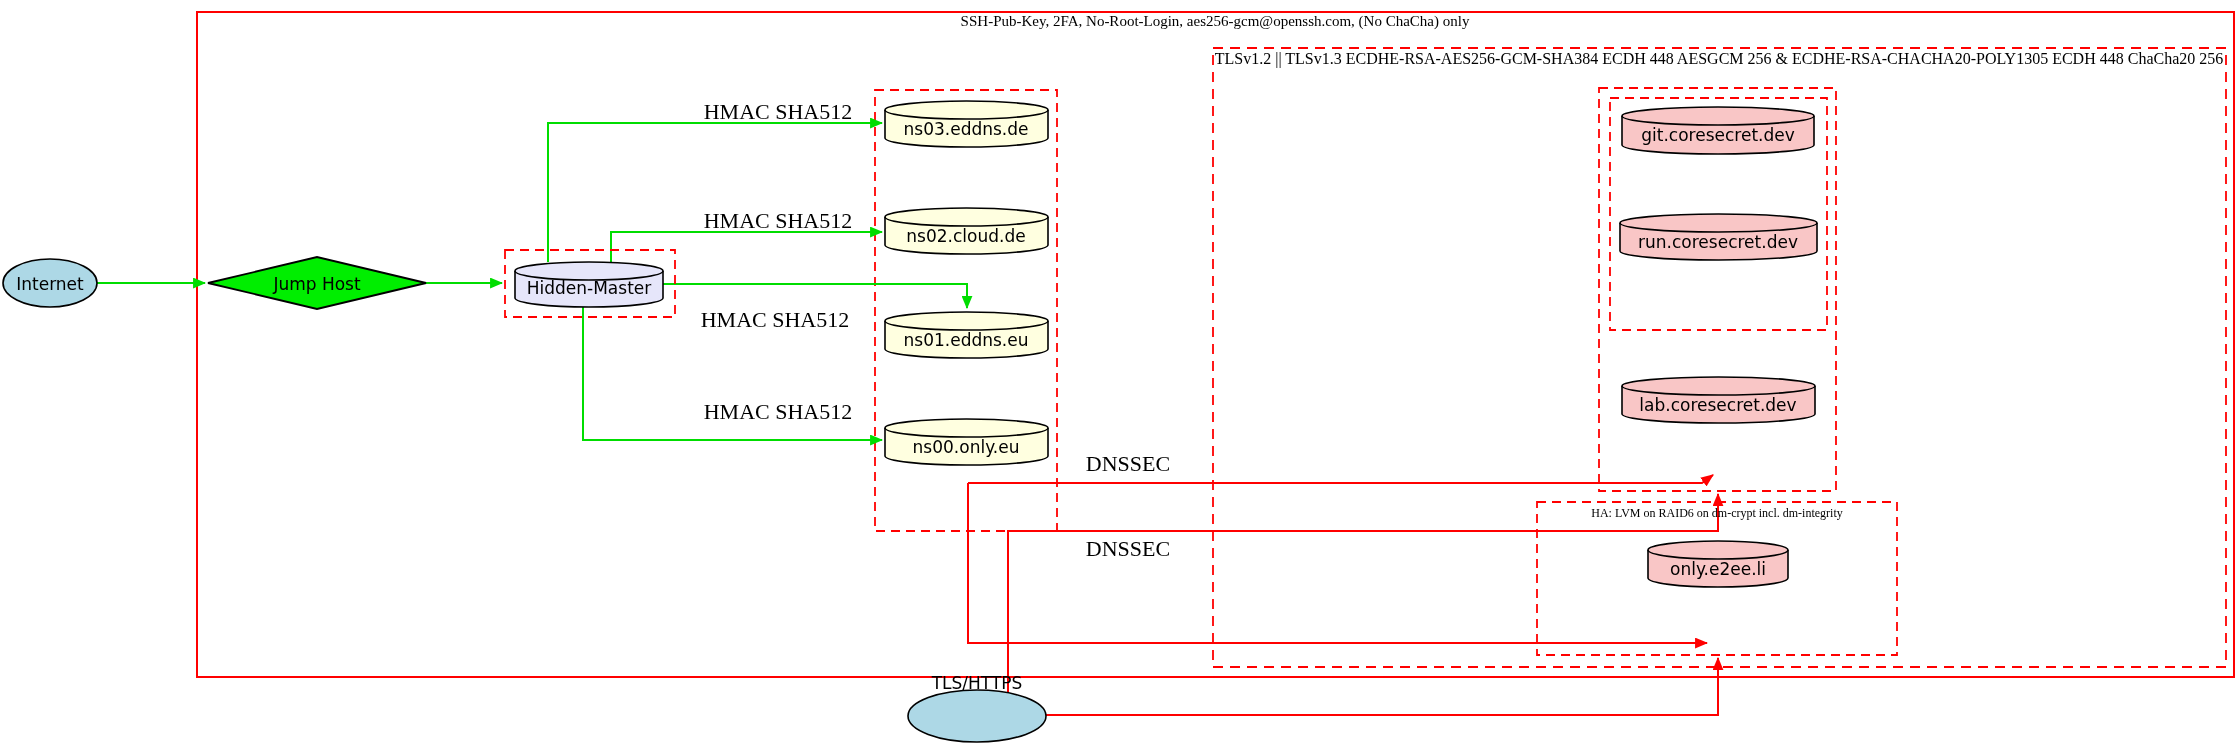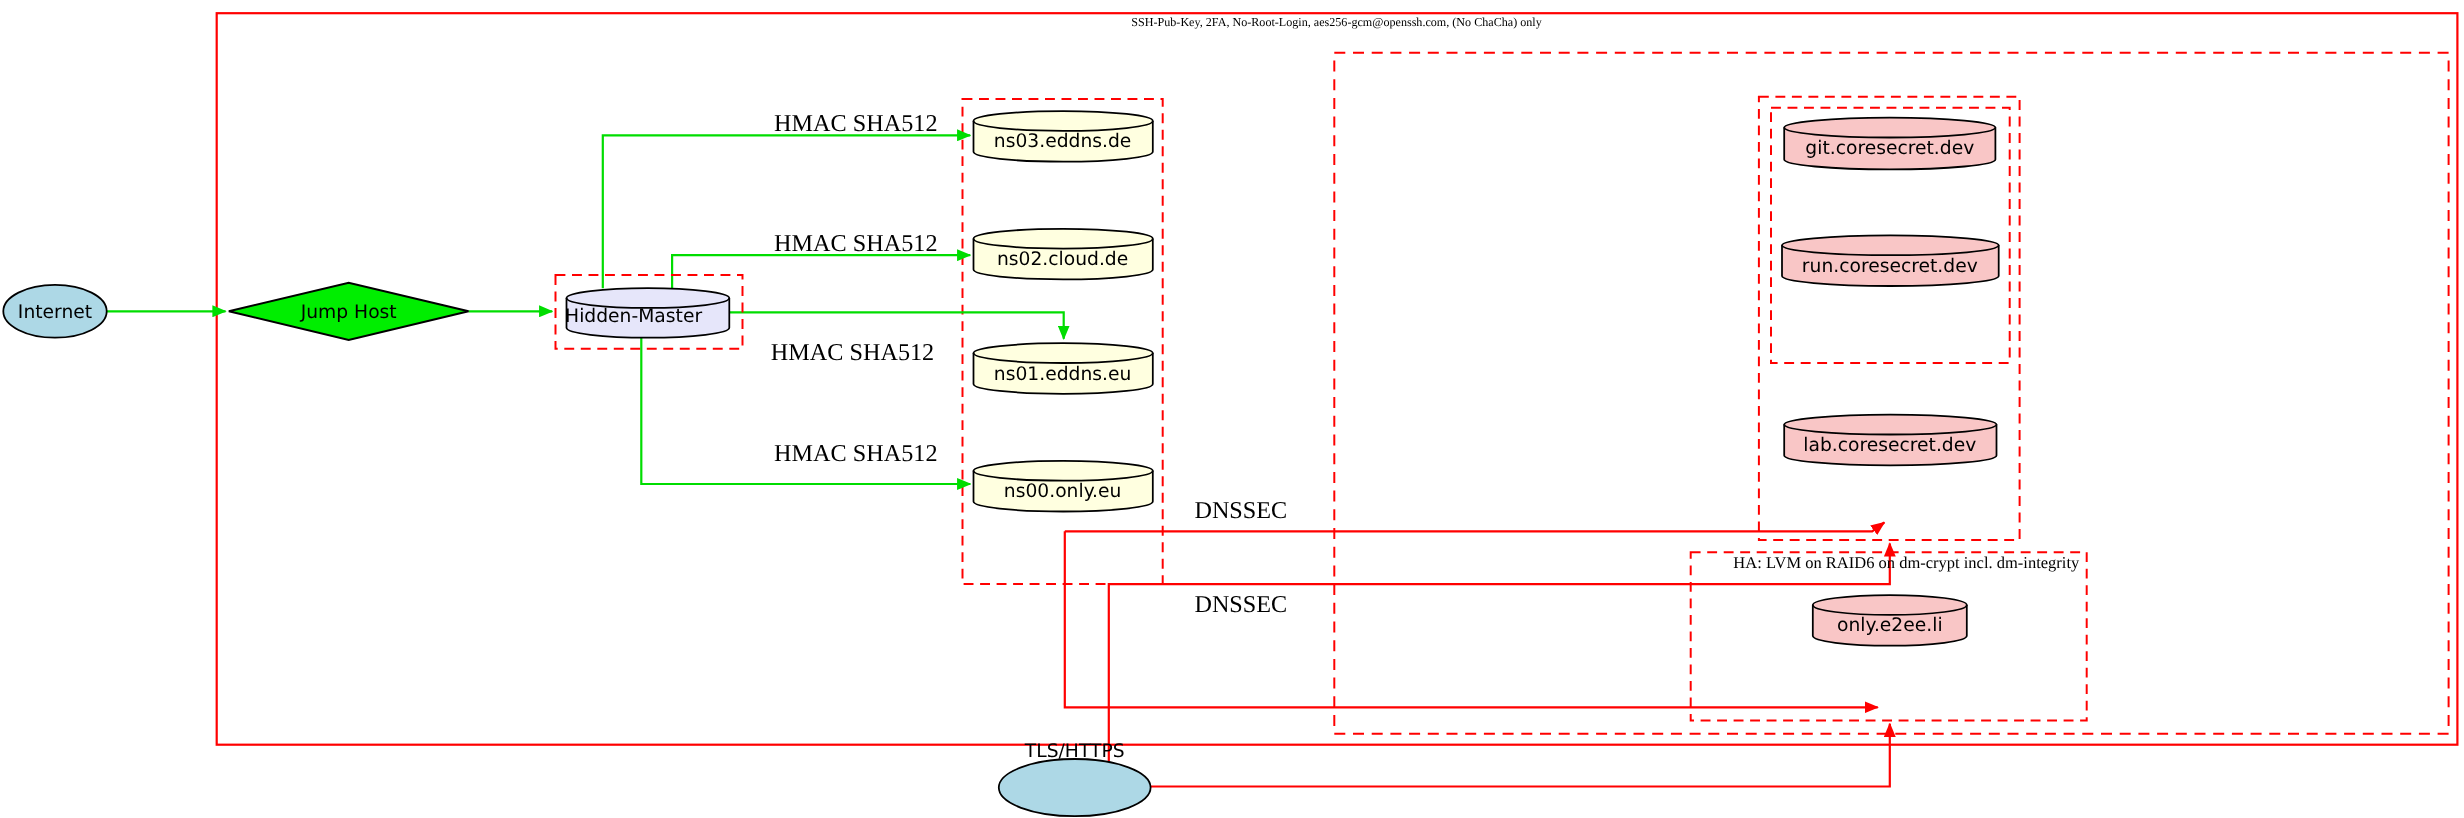--- a/index.html
+++ b/index.html
@@ -3,23 +3,23 @@
 <meta charset="utf-8">
 <style>
   html,body{margin:0;padding:0;background:#ffffff;}
   #canvas{position:relative;width:2240px;height:744px;background:#ffffff;overflow:hidden;
           font-family:"DejaVu Sans",sans-serif;}
   #diagram-svg{position:absolute;left:0;top:0;}
   .lbl{position:absolute;transform:translate(-50%,-50%);white-space:nowrap;color:#000;}
   .node-lbl{font-family:"DejaVu Sans",sans-serif;font-size:17px;}
   .edge-lbl{font-family:"Liberation Serif",serif;font-size:22px;}
   .cluster-lbl{font-family:"Liberation Serif",serif;}
-  .ssh-lbl{font-size:11px;}
+  .ssh-lbl{font-size:15px;}
   .tls-lbl{font-size:16px;}
-  .ha-lbl{font-size:15px;margin-left:16px;}
+  .ha-lbl{font-size:12px;}
 </style>
 </head>
 <body>
 
 <div id="canvas">
 
 <svg id="diagram-svg" width="2240" height="744" viewBox="0 0 2240 744">
   <defs>
     <marker id="ag" viewBox="0 0 12 10" refX="11" refY="5" markerWidth="13" markerHeight="11" markerUnits="userSpaceOnUse" orient="auto">
       <path d="M0,0 L12,5 L0,10 z" fill="#00dd00"></path>
@@ -79,25 +79,26 @@
     <path d="M1622,386 a96.5,9 0 0 0 193,0" fill="none"></path>
 
     <path d="M1648,550 v28 a70,9 0 0 0 140,0 v-28 a70,9 0 0 0 -140,0 z" fill="#f9c6c6"></path>
     <path d="M1648,550 a70,9 0 0 0 140,0" fill="none"></path>
   </g>
 
   <ellipse cx="977" cy="716" rx="69" ry="26" stroke="#000" stroke-width="1.6" fill="#add8e6"></ellipse>
 </svg>
 
 <div class="lbl cluster-lbl ssh-lbl" style="left:1215px;top:21px">SSH-Pub-Key, 2FA, No-Root-Login, aes256-gcm@openssh.com, (No ChaCha) only</div>
+<div class="lbl cluster-lbl tls-lbl" style="left:1719px;top:59px">TLSv1.2 || TLSv1.3 ECDHE-RSA-AES256-GCM-SHA384 ECDH 448 AESGCM 256 &amp; ECDHE-RSA-CHACHA20-POLY1305 ECDH 448 ChaCha20 256</div>
 <div class="lbl cluster-lbl ha-lbl" style="left:1717px;top:513px">HA: LVM on RAID6 on dm-crypt incl. dm-integrity</div>
 
 <div class="lbl node-lbl" style="left:50px;top:284px">Internet</div>
 <div class="lbl node-lbl" style="left:317px;top:284px">Jump Host</div>
-<div class="lbl node-lbl" style="left:576px;top:288px">Hidden-Master</div>
+<div class="lbl node-lbl" style="left:589px;top:288px">Hidden-Master</div>
 <div class="lbl node-lbl" style="left:966px;top:129px">ns03.eddns.de</div>
 <div class="lbl node-lbl" style="left:966px;top:236px">ns02.cloud.de</div>
 <div class="lbl node-lbl" style="left:966px;top:340px">ns01.eddns.eu</div>
 <div class="lbl node-lbl" style="left:966px;top:447px">ns00.only.eu</div>
 <div class="lbl node-lbl" style="left:1718px;top:135px">git.coresecret.dev</div>
 <div class="lbl node-lbl" style="left:1718px;top:242px">run.coresecret.dev</div>
 <div class="lbl node-lbl" style="left:1718px;top:405px">lab.coresecret.dev</div>
 <div class="lbl node-lbl" style="left:1718px;top:569px">only.e2ee.li</div>
 <div class="lbl node-lbl" style="left:977px;top:683px">TLS/HTTPS</div>
 

